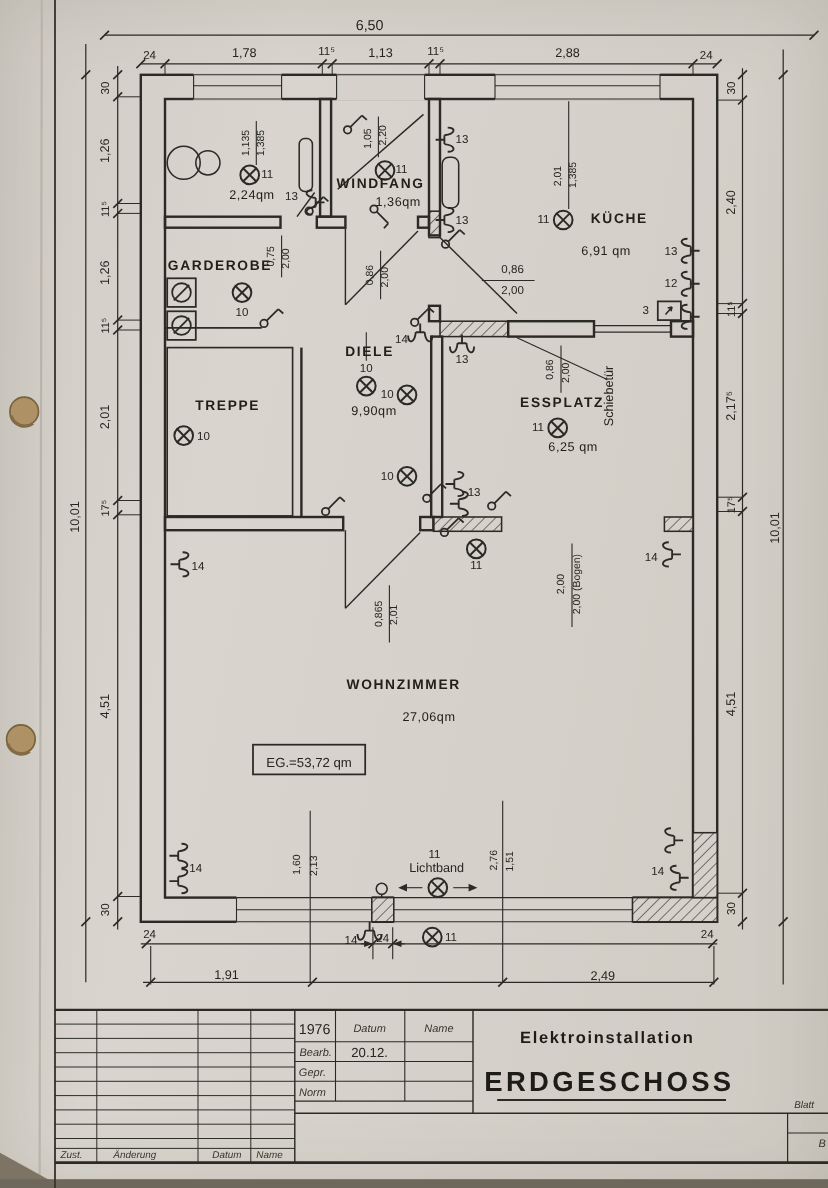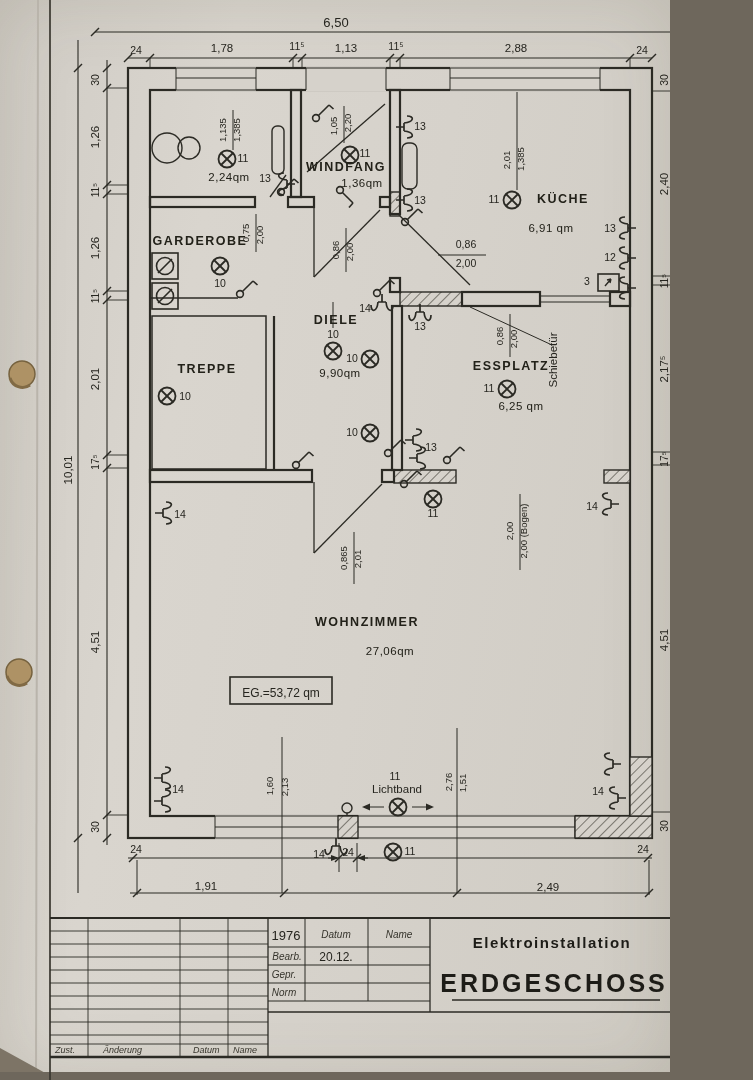--- a/index.html
+++ b/index.html
@@ -1,16 +1,16 @@
 <!DOCTYPE html>
 <html><head>
 <meta charset="utf-8">
 <style>
   html,body{margin:0;padding:0;background:#6e675c;}
-  .page{position:relative;width:670px;height:1080px;overflow:hidden;
+  .page{position:relative;width:753px;height:1080px;overflow:hidden;
         background:linear-gradient(100deg,#d0ccc5 0%,#d9d5ce 28%,#d6d2cb 55%,#cfcbc3 100%);
         box-shadow:inset 0 0 70px rgba(90,78,55,.16);
         font-family:"Liberation Sans",sans-serif;}
   svg{position:absolute;left:0;top:0;}
   text{font-family:"Liberation Sans",sans-serif;fill:#26251f;}
   .plabel{fill:#26251f;}
   .roomlabel{letter-spacing:1.5px;font-weight:bold;fill:#222119;}
   .arealabel{letter-spacing:.5px;fill:#222119;}
   .tb-small{font-style:italic;fill:#36342c;}
   .tb-title{letter-spacing:1.5px;font-weight:bold;fill:#1d1c17;}

